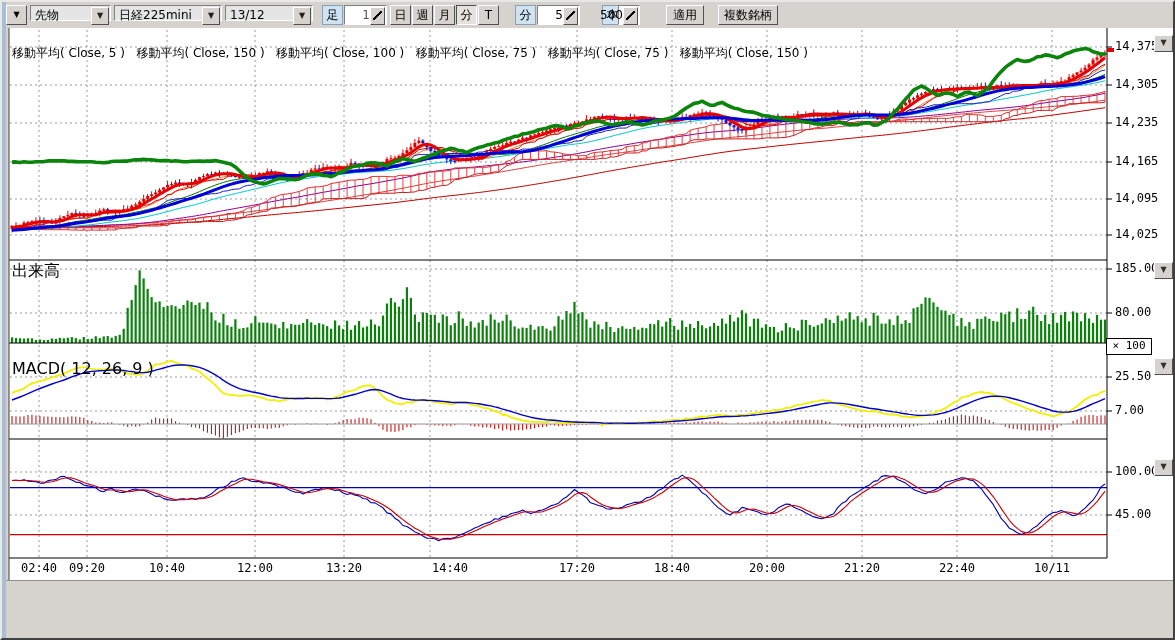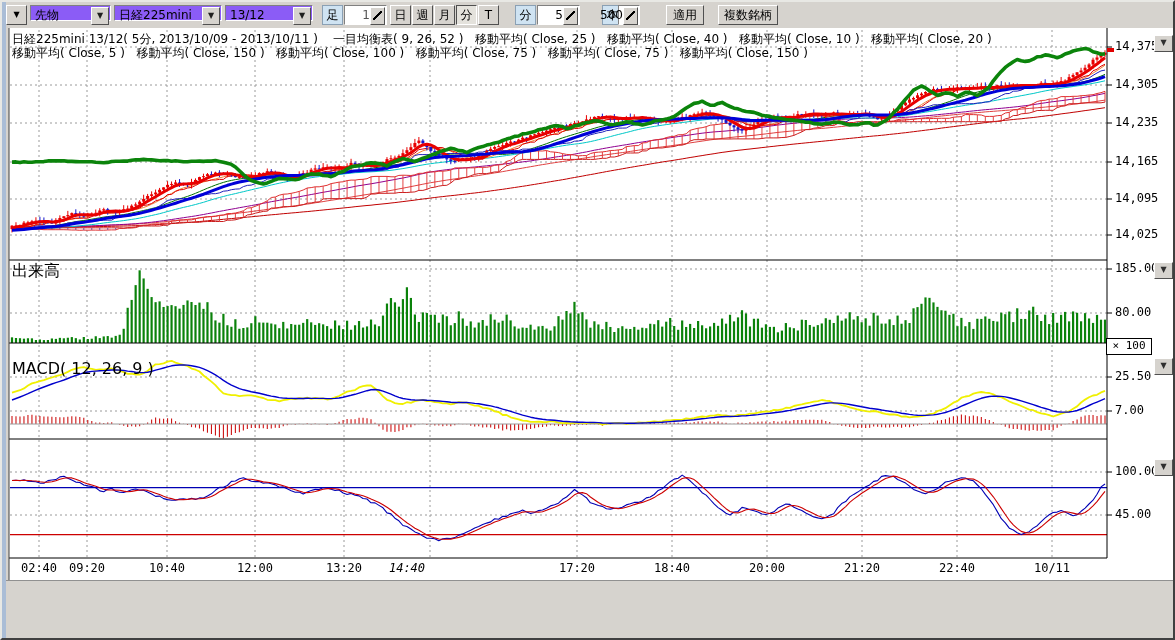--- a/index.html
+++ b/index.html
@@ -4,21 +4,21 @@
 <style>
   html,body{margin:0;padding:0;background:#808080;font-family:"DejaVu Sans",sans-serif;}
   #window{position:relative;width:1175px;height:640px;background:#d6d3ce;overflow:hidden;
     border-top:2px solid #e8e8e4;border-left:2px solid #e8e8e4;border-right:2px solid #404040;border-bottom:2px solid #404040;box-sizing:border-box;}
   #left-strip{position:absolute;left:0;top:0;width:4px;height:636px;background:#aabdd6;}
   
   #toolbar{position:absolute;left:4px;top:0;width:1169px;height:26px;background:#d6d3ce;}
   .raised{border:1px solid;border-color:#ffffff #505050 #505050 #ffffff;background:#d6d3ce;box-sizing:border-box;}
   .tbtn{position:absolute;top:3px;height:20px;font-size:12px;text-align:center;line-height:18px;cursor:default;color:#000;}
   .tbtn.pressed{border-color:#505050 #ffffff #ffffff #505050;background:#e4e2dc;}
-  .combo{position:absolute;top:3px;height:16px;background:#8b5cf6;border:1px solid;border-color:#808080 #ffffff #ffffff #808080;box-sizing:border-box;}
+  .combo{position:absolute;top:3px;height:16px;background:#e5e5e5;border:1px solid;border-color:#808080 #ffffff #ffffff #808080;box-sizing:border-box;}
   .combo .cval{position:absolute;left:4px;top:1px;font-size:12px;line-height:16px;white-space:nowrap;}
   .combo .carr{position:absolute;right:1px;top:1px;width:16px;height:16px;border:1px solid;border-color:#fff #505050 #505050 #fff;background:#d6d3ce;font-size:8px;line-height:15px;text-align:center;color:#202020;}
   .chip{position:absolute;top:3px;height:20px;background:#cfe3f2;border:1px solid #8aa0b4;box-sizing:border-box;font-size:12px;text-align:center;line-height:18px;}
   .spin{position:absolute;top:3px;height:20px;background:#fff;border:1px solid;border-color:#808080 #ffffff #ffffff #808080;box-sizing:border-box;}
   .spin .sval{position:absolute;right:16px;top:1px;font-size:12px;line-height:16px;color:#555;}
   .spin .sbtn{position:absolute;right:1px;top:1px;width:13px;height:16px;border:1px solid;border-color:#fff #505050 #505050 #fff;background:#d6d3ce;
      background-image:linear-gradient(135deg,transparent 44%,#000 44%,#000 56%,transparent 56%);background-size:9px 9px;background-repeat:no-repeat;background-position:2px 3px;}
   
   #chart-area{position:absolute;left:7px;top:26px;width:1166px;height:552px;background:#ffffff;}
   #chart-svg{position:absolute;left:0;top:0;}
@@ -1407,21 +1407,20 @@
       <line x1="1105" y1="197" x2="1110" y2="197" stroke="#000" stroke-width="1"></line>
       <line x1="1105" y1="233" x2="1110" y2="233" stroke="#000" stroke-width="1"></line>
       <line x1="1105" y1="267" x2="1110" y2="267" stroke="#000" stroke-width="1"></line>
       <line x1="1105" y1="311" x2="1110" y2="311" stroke="#000" stroke-width="1"></line>
       <line x1="1105" y1="375" x2="1110" y2="375" stroke="#000" stroke-width="1"></line>
       <line x1="1105" y1="409" x2="1110" y2="409" stroke="#000" stroke-width="1"></line>
       <line x1="1105" y1="470" x2="1110" y2="470" stroke="#000" stroke-width="1"></line>
       <line x1="1105" y1="513" x2="1110" y2="513" stroke="#000" stroke-width="1"></line>
     </svg>
 
-  <div class="hdr" style="left:10px;top:29px;">日経225mini 13/12( 5分, 2013/10/09 - 2013/10/11 )    一目均衡表( 9, 26, 52 )   移動平均( Close, 25 )   移動平均( Close, 40 )   移動平均( Close, 10 )   移動平均( Close, 20 )</div>
   <div class="hdr" style="left:10px;top:43px;">移動平均( Close, 5 )   移動平均( Close, 150 )   移動平均( Close, 100 )   移動平均( Close, 75 )   移動平均( Close, 75 )   移動平均( Close, 150 )</div>
   <div class="pane-label" style="left:10px;top:259px;">出来高</div>
   <div class="pane-label" style="left:10px;top:357px;">MACD( 12, 26, 9 )</div>
   <div class="mult-badge" style="left:1104px;top:336px;width:44px;height:15px;">× 100</div>
 
   <div class="down-btn" style="left:1152px;top:33px;">▼</div>
   <div class="down-btn" style="left:1152px;top:260px;">▼</div>
   <div class="down-btn" style="left:1152px;top:356px;">▼</div>
   <div class="down-btn" style="left:1152px;top:457px;">▼</div>
 
@@ -1436,21 +1435,21 @@
       <div class="axis-label" style="left: 1113px; top: 303px;">80.00</div>
       <div class="axis-label" style="left: 1113px; top: 367px;">25.50</div>
       <div class="axis-label" style="left: 1113px; top: 401px;">7.00</div>
       <div class="axis-label" style="left: 1113px; top: 462px;">100.00</div>
       <div class="axis-label" style="left: 1113px; top: 505px;">45.00</div>
       <div class="time-label" style="left: 37px; top: 559px;">02:40</div>
       <div class="time-label" style="left: 85px; top: 559px;">09:20</div>
       <div class="time-label" style="left: 165px; top: 559px;">10:40</div>
       <div class="time-label" style="left: 253px; top: 559px;">12:00</div>
       <div class="time-label" style="left: 342px; top: 559px;">13:20</div>
-      <div class="time-label" style="left: 405px; top: 559px; font-style: italic;">14:40</div>
+      <div class="time-label" style="left: 448px; top: 559px;">14:40</div>
       <div class="time-label" style="left: 575px; top: 559px; text-align: center;">17:20</div>
       <div class="time-label" style="left: 670px; top: 559px;">18:40</div>
       <div class="time-label" style="left: 765px; top: 559px;">20:00</div>
       <div class="time-label" style="left: 860px; top: 559px;">21:20</div>
       <div class="time-label" style="left: 955px; top: 559px;">22:40</div>
       <div class="time-label" style="left: 1050px; top: 559px;">10/11</div>
     </div>
   <div id="bottom-strip"></div>
 </div>
 

